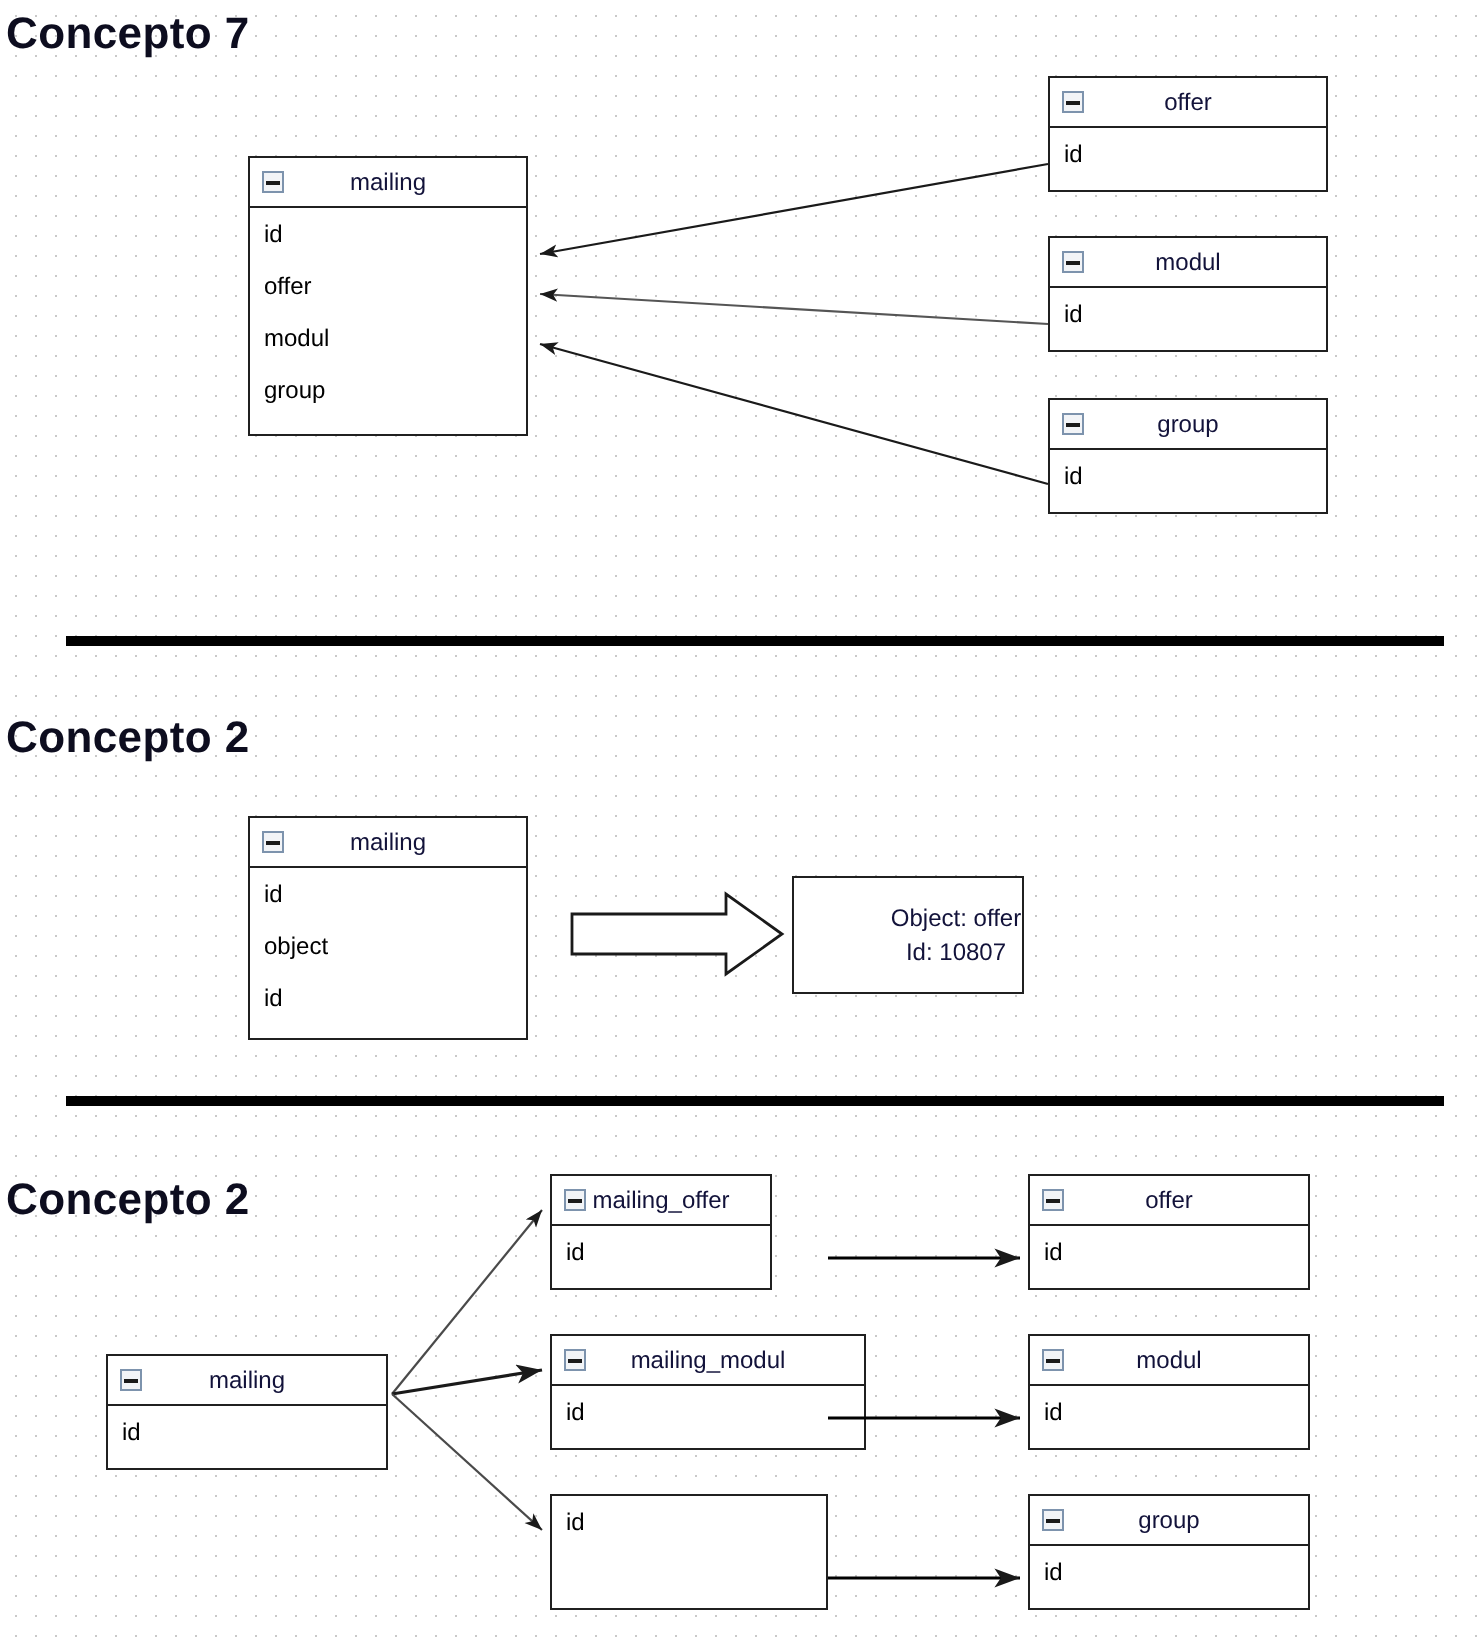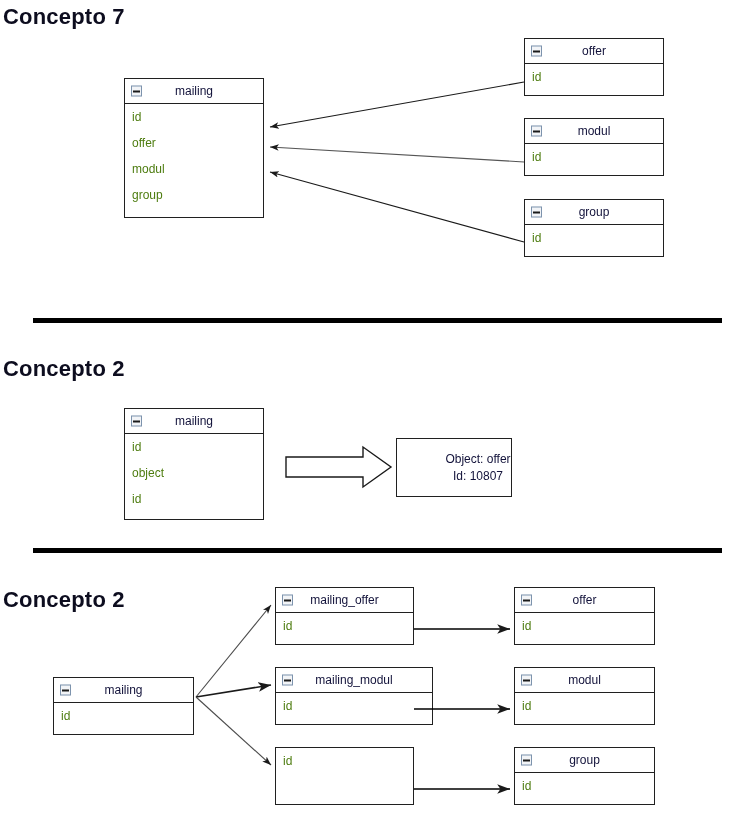--- a/index.html
+++ b/index.html
@@ -85,21 +85,21 @@
     width: 7px;
     height: 2px;
     background: #1a1a1a;
   }
   .table-body {
     padding: 0;
   }
   .table-row {
     font-family: "Liberation Sans", sans-serif;
     font-size: 12px;
-    color: #4d7c0f;
+    color: #000000;
     padding-left: 7px;
     line-height: 26px;
     height: 26px;
     white-space: nowrap;
   }
 
   
   .note-box {
     position: absolute;
     box-sizing: border-box;
@@ -206,21 +206,21 @@
   <div class="table-box" style="left:53px; top:677px; width:141px; height:58px;">
     <div class="table-head">
       <span class="collapse-icon"></span>
       <span class="table-title">mailing</span>
     </div>
     <div class="table-body">
       <div class="table-row">id</div>
     </div>
   </div>
 
-  <div class="table-box" style="left:275px; top:587px; width:139px; height:58px;">
+  <div class="table-box" style="left:275px; top:587px; width:111px; height:58px;">
     <div class="table-head">
       <span class="collapse-icon"></span>
       <span class="table-title">mailing_offer</span>
     </div>
     <div class="table-body">
       <div class="table-row">id</div>
     </div>
   </div>
 
   <div class="table-box" style="left:275px; top:667px; width:158px; height:58px;">

